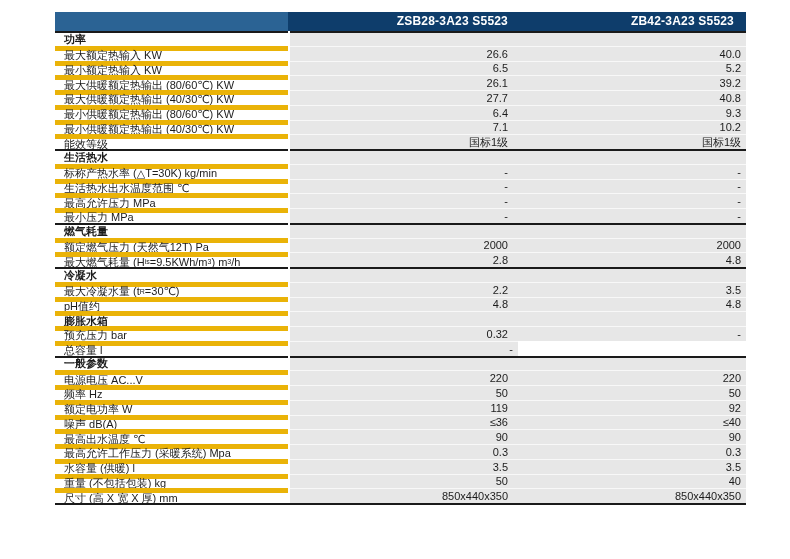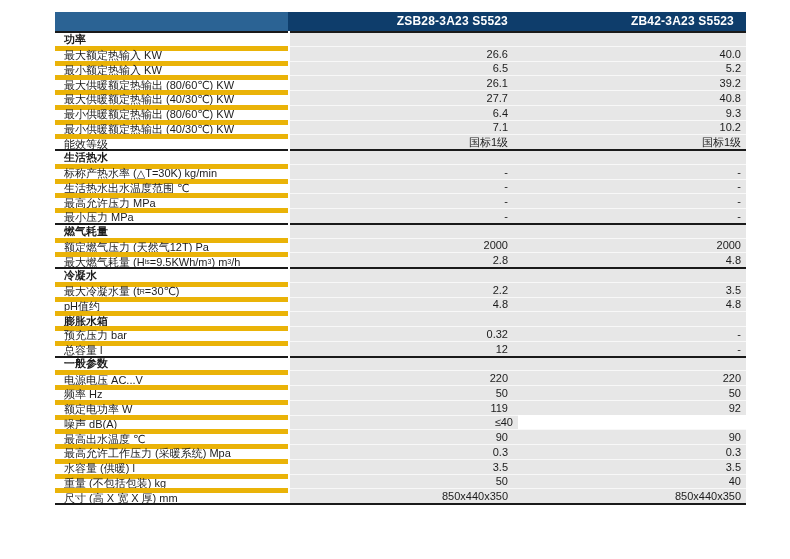--- a/index.html
+++ b/index.html
@@ -160,21 +160,20 @@
         <div class="val v1"></div>
         <div class="val v2"></div>
       </div>
       <div class="row data">
         <div class="lab">预充压力 bar</div>
         <div class="val v1">0.32</div>
         <div class="val v2">-</div>
       </div>
       <div class="row data">
         <div class="lab">总容量 l</div>
-        <div class="val v1">12</div>
         <div class="val v2">-</div>
       </div>
       <div class="row section">
         <div class="lab">一般参数</div>
         <div class="val v1"></div>
         <div class="val v2"></div>
       </div>
       <div class="row data">
         <div class="lab">电源电压 AC...V</div>
         <div class="val v1">220</div>
@@ -185,20 +184,21 @@
         <div class="val v1">50</div>
         <div class="val v2">50</div>
       </div>
       <div class="row data">
         <div class="lab">额定电功率 W</div>
         <div class="val v1">119</div>
         <div class="val v2">92</div>
       </div>
       <div class="row data">
         <div class="lab">噪声 dB(A)</div>
+        <div class="val v1">≤36</div>
         <div class="val v2">≤40</div>
       </div>
       <div class="row data">
         <div class="lab">最高出水温度 ℃</div>
         <div class="val v1">90</div>
         <div class="val v2">90</div>
       </div>
       <div class="row data">
         <div class="lab">最高允许工作压力 (采暖系统)  Mpa</div>
         <div class="val v1">0.3</div>

